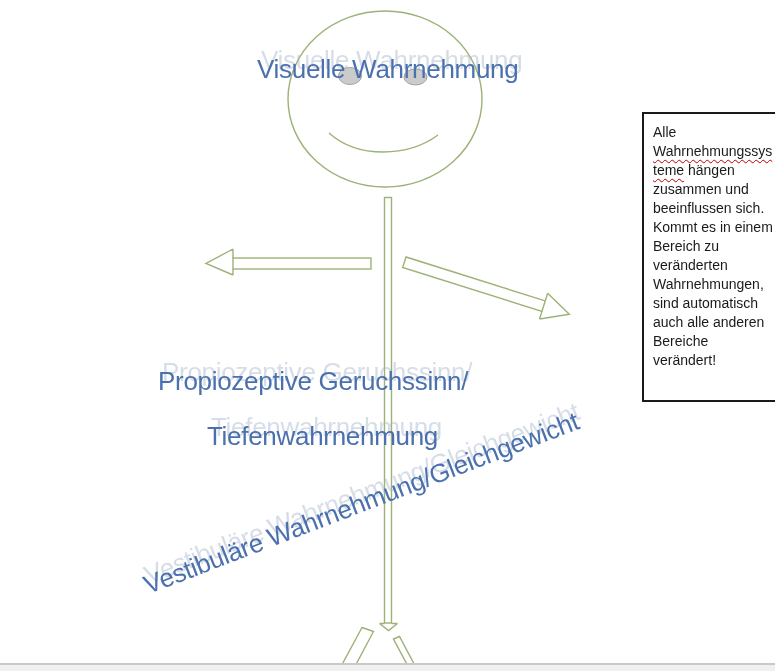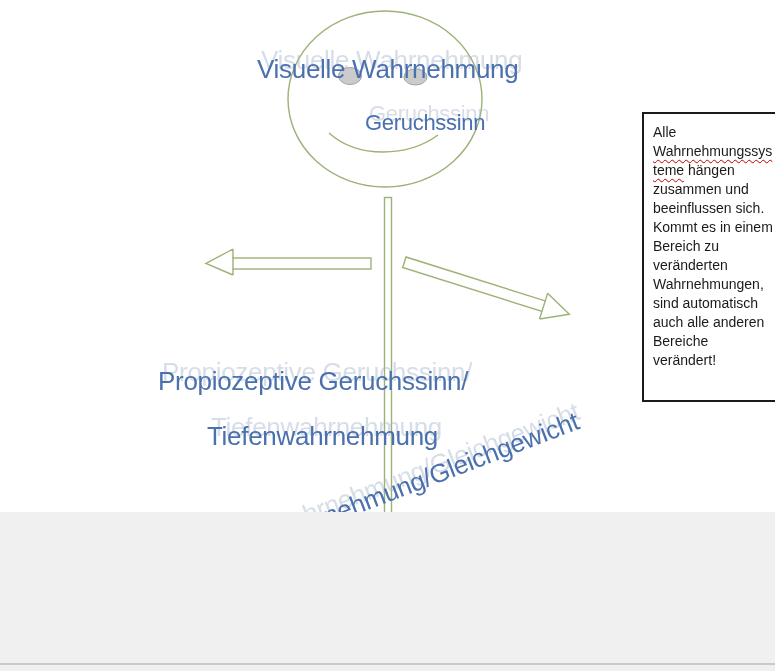--- a/index.html
+++ b/index.html
@@ -5,21 +5,21 @@
   html, body { margin: 0; padding: 0; }
   body {
     width: 775px; height: 671px;
     position: relative;
     overflow: hidden;
     background: var(--outside_bg, #f0f0f0);
     font-family: "Liberation Sans", sans-serif;
   }
   .page {
     position: absolute; left: 0; top: 0;
-    width: 775px; height: 512px;
+    width: 775px; height: 663px;
     background: #ffffff;
     overflow: hidden;
   }
   .page-edge-line {
     position: absolute; left: 0; top: 663px;
     width: 775px; height: 1.5px;
     background: var(--page_edge_line, #c9c9c9);
   }
   .figure-svg {
     position: absolute; left: 0; top: 0; z-index: 1;
@@ -100,21 +100,20 @@
     <g transform="translate(406,257) rotate(17.5)">
       <rect class="green" x="0" y="0" width="146" height="11"></rect>
       <path class="green" d="M146,-8 L173,5.5 L146,19 M146,-8 V0 M146,19 V11"></path>
     </g>
 
     <polygon class="green" points="362,627.5 373.5,631.5 352.5,671 341,666.5"></polygon>
     <polygon class="green" points="393.5,639 399.5,636.5 416.5,668.5 410.5,671"></polygon>
   </svg>
 
   <div class="label label-visual">Visuelle Wahrnehmung</div>
-  <div class="label label-smell">Geruchssinn</div>
   <div class="label label-proprio1">Propiozeptive Geruchssinn/</div>
   <div class="label label-proprio2">Tiefenwahrnehmung</div>
   <div class="label label-vestibular">Vestibuläre Wahrnehmung/Gleichgewicht</div>
 
   <div class="note-box">
     <div>
         <div class="note-line"><span>Alle</span></div>
         <div class="note-line"><span class="misspelled">Wahrnehmungssys</span></div>
         <div class="note-line"><span class="misspelled">teme</span><span> hängen</span></div>
         <div class="note-line"><span>zusammen und</span></div>

